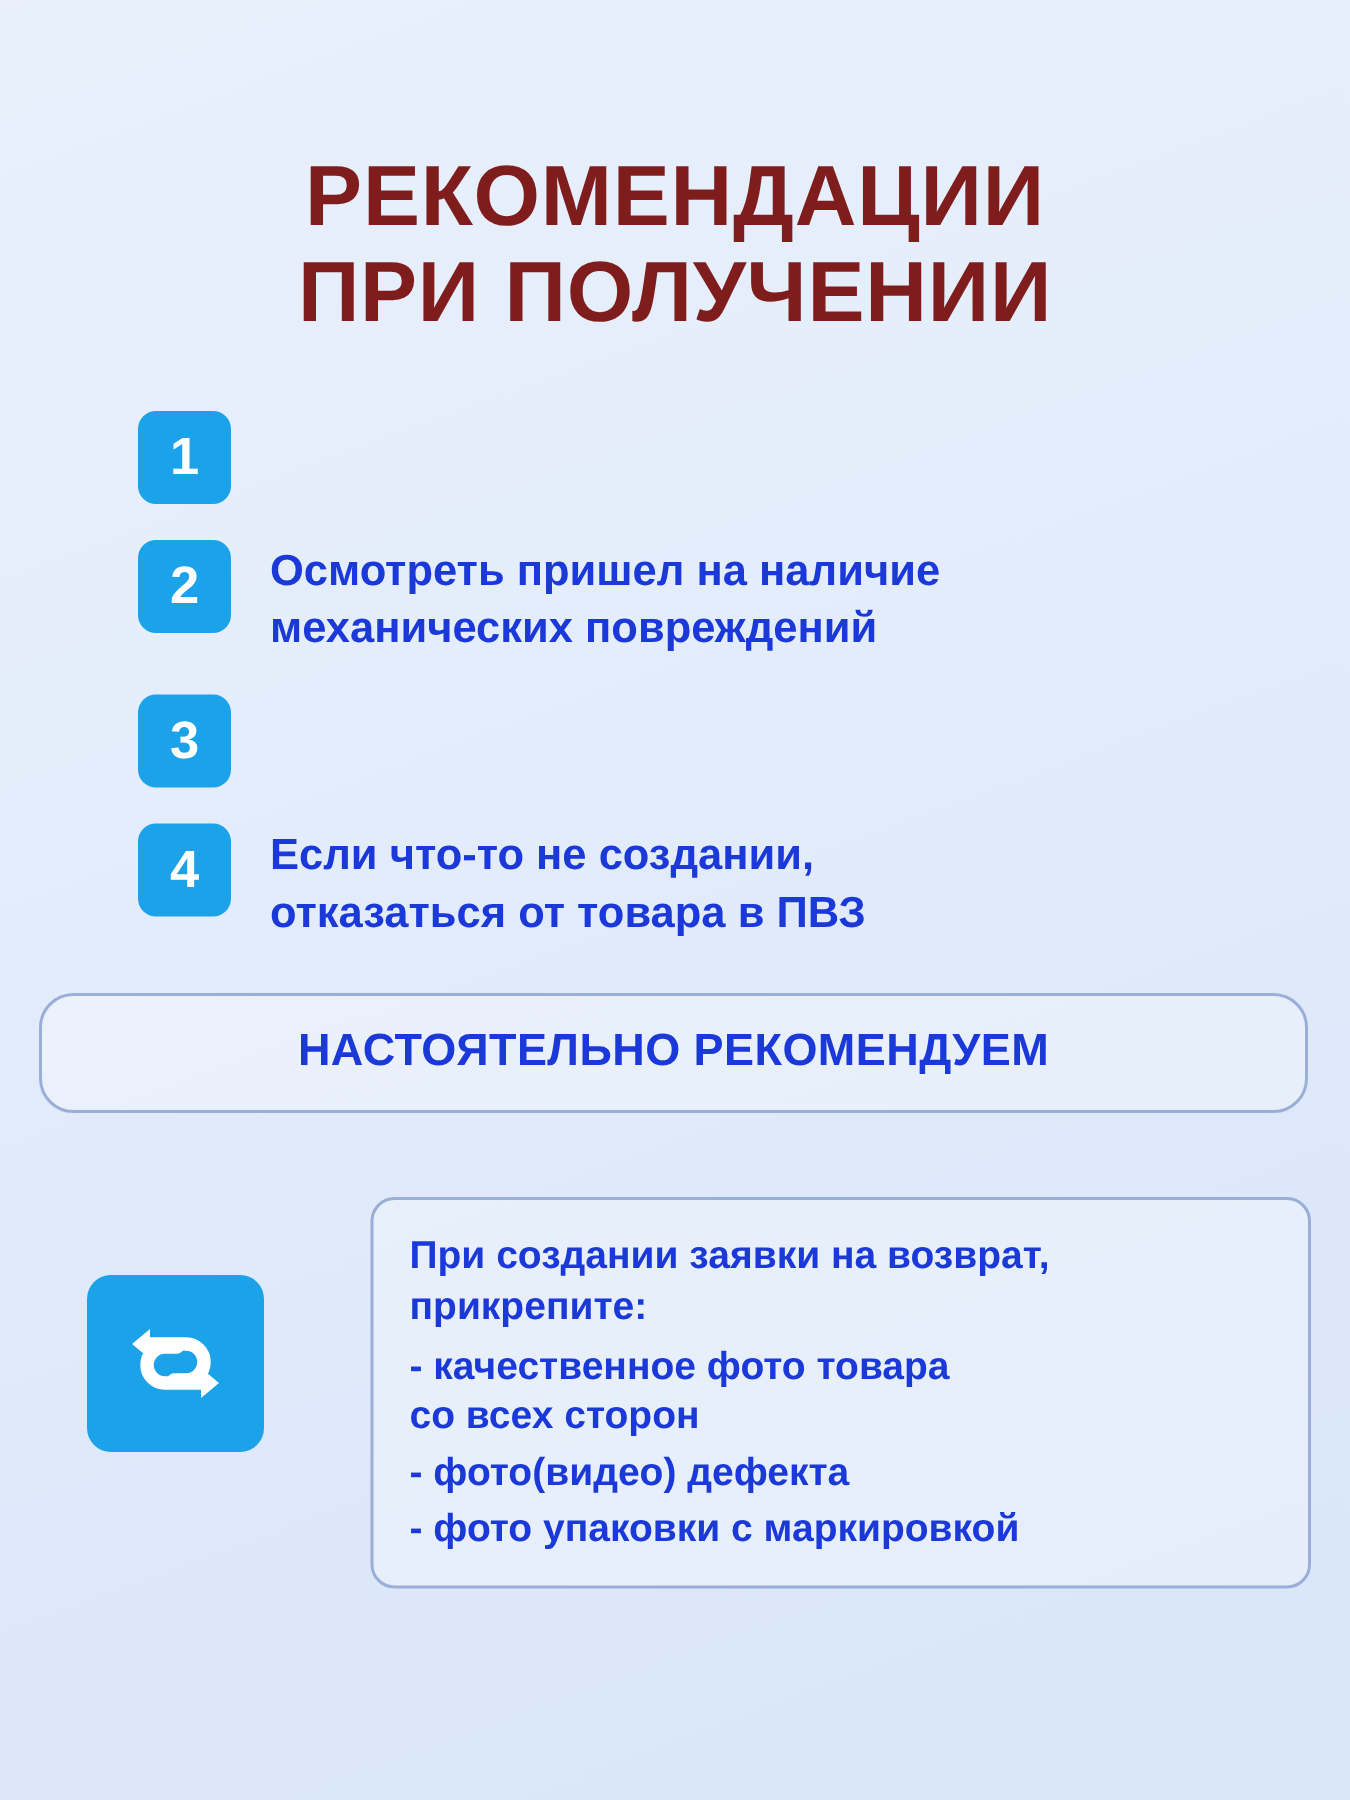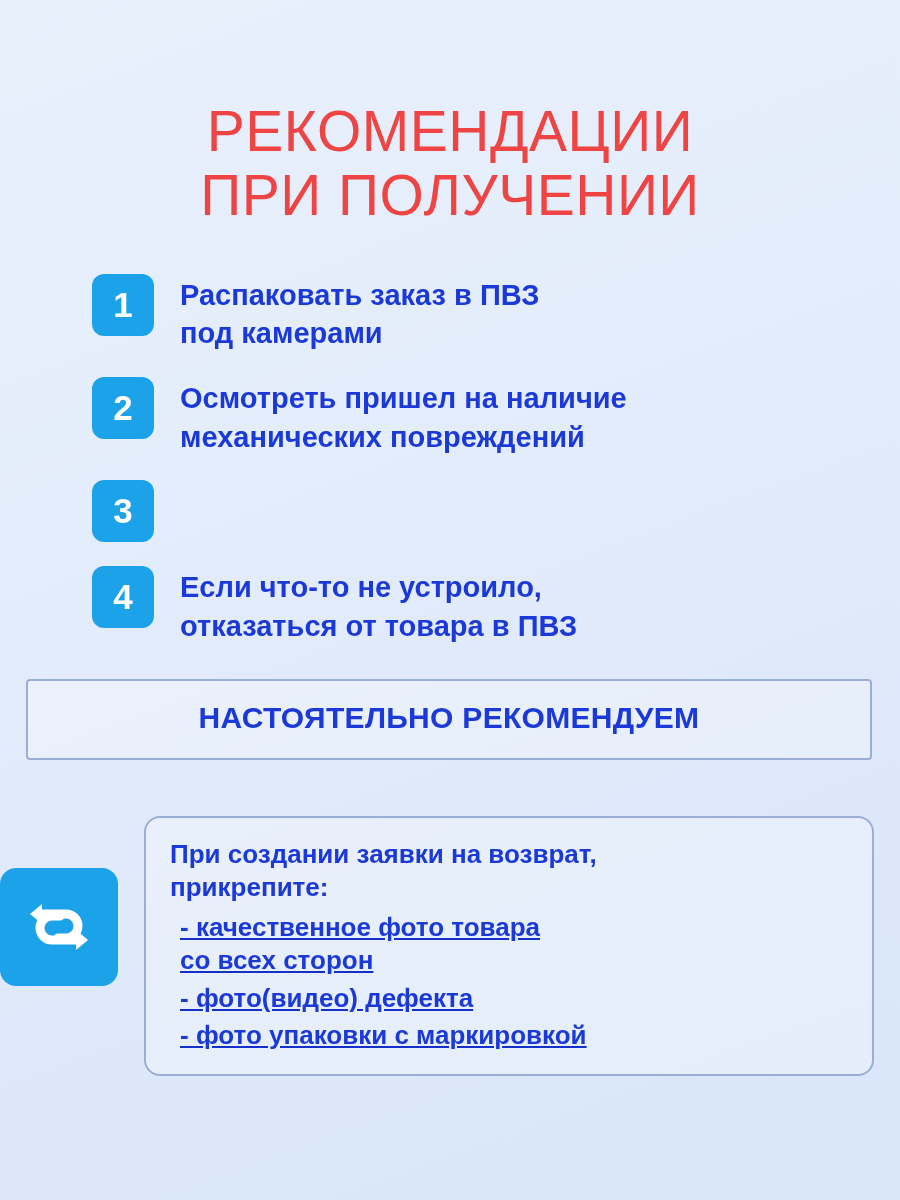--- a/index.html
+++ b/index.html
@@ -22,22 +22,22 @@
     box-sizing: border-box;
     padding: 0;
     position: relative;
   }
 
   
   .title {
     text-align: center;
     font-size: 57px;
     line-height: 1.12;
-    font-weight: normal;
-    color: #ef4444;
+    font-weight: bold;
+    color: #7f1d1d;
     letter-spacing: 0.5px;
     padding-top: 62px;
     text-transform: uppercase;
   }
   .title .line2 {
     display: block;
   }
 
   
   .steps {
@@ -70,38 +70,40 @@
     line-height: 1.33;
     font-weight: bold;
     color: #1b39d8;
     padding-top: 4px;
   }
 
   
   .emphasis {
     margin: 34px 28px 0 26px;
     border: 2px solid #9aaed6;
-    border-radius: 4px;
+    border-radius: 23px;
     background: rgba(255,255,255,0.30);
     padding: 18px 12px 20px 12px;
     text-align: center;
     font-size: 30px;
     font-weight: bold;
     line-height: 1.28;
     color: #1b39d8;
     text-transform: uppercase;
     letter-spacing: 0.3px;
   }
 
   
   .bottom {
     margin-top: 56px;
     display: flex;
     align-items: flex-start;
+    padding-left: 58px;
     padding-right: 26px;
+    gap: 45px;
   }
   .return-icon {
     width: 118px;
     height: 118px;
     flex: 0 0 118px;
     background: #1ca2e8;
     border-radius: 16px;
     display: flex;
     align-items: center;
     justify-content: center;
@@ -118,24 +120,23 @@
     padding: 20px 24px 22px 24px;
     flex: 1 1 auto;
   }
   .note-head {
     font-size: 26px;
     font-weight: bold;
     line-height: 1.3;
     color: #1b39d8;
   }
   .note-list {
-    margin: 6px 0 0 10px;
+    margin: 6px 0 0 0;
     padding: 0;
     list-style: none;
-    text-decoration: underline;
   }
   .note-list li {
     font-size: 26px;
     font-weight: bold;
     line-height: 1.28;
     color: #1b39d8;
     margin-top: 4px;
     white-space: pre-line;
   }
 </style>
@@ -146,37 +147,35 @@
 
   <h1 class="title">
     <span>РЕКОМЕНДАЦИИ</span>
     <span class="line2">ПРИ ПОЛУЧЕНИИ</span>
   </h1>
 
   <div class="steps">
 
     <div class="step">
       <div class="step-badge">1</div>
-      <div class="step-text" style="white-space:pre-line">Распаковать заказ в ПВЗ
-под камерами</div>
     </div>
 
     <div class="step">
       <div class="step-badge">2</div>
       <div class="step-text" style="white-space:pre-line">Осмотреть пришел на наличие
 механических повреждений</div>
     </div>
 
     <div class="step">
       <div class="step-badge">3</div>
     </div>
 
     <div class="step">
       <div class="step-badge">4</div>
-      <div class="step-text" style="white-space:pre-line">Если что-то не устроило,
+      <div class="step-text" style="white-space:pre-line">Если что-то не создании,
 отказаться от товара в ПВЗ</div>
     </div>
 
   </div>
 
   <div class="emphasis">
     <div>НАСТОЯТЕЛЬНО РЕКОМЕНДУЕМ</div>
   </div>
 
   <div class="bottom">

